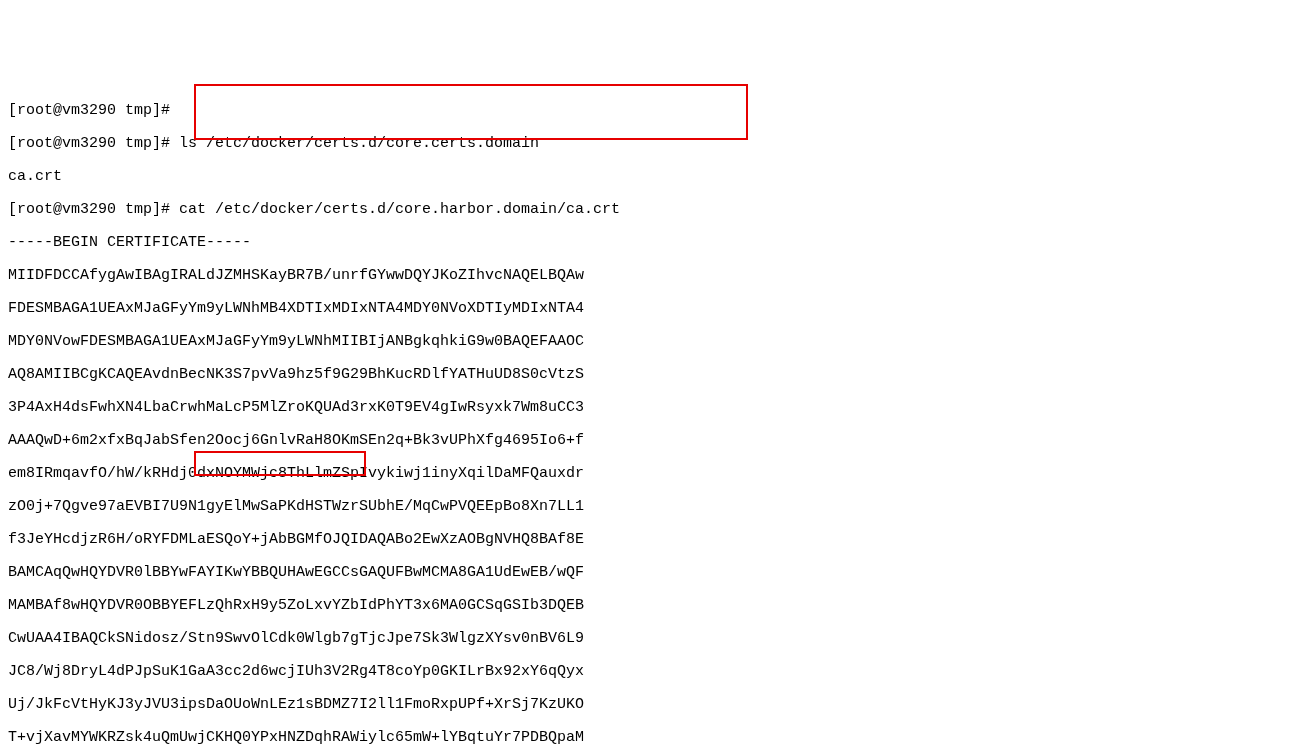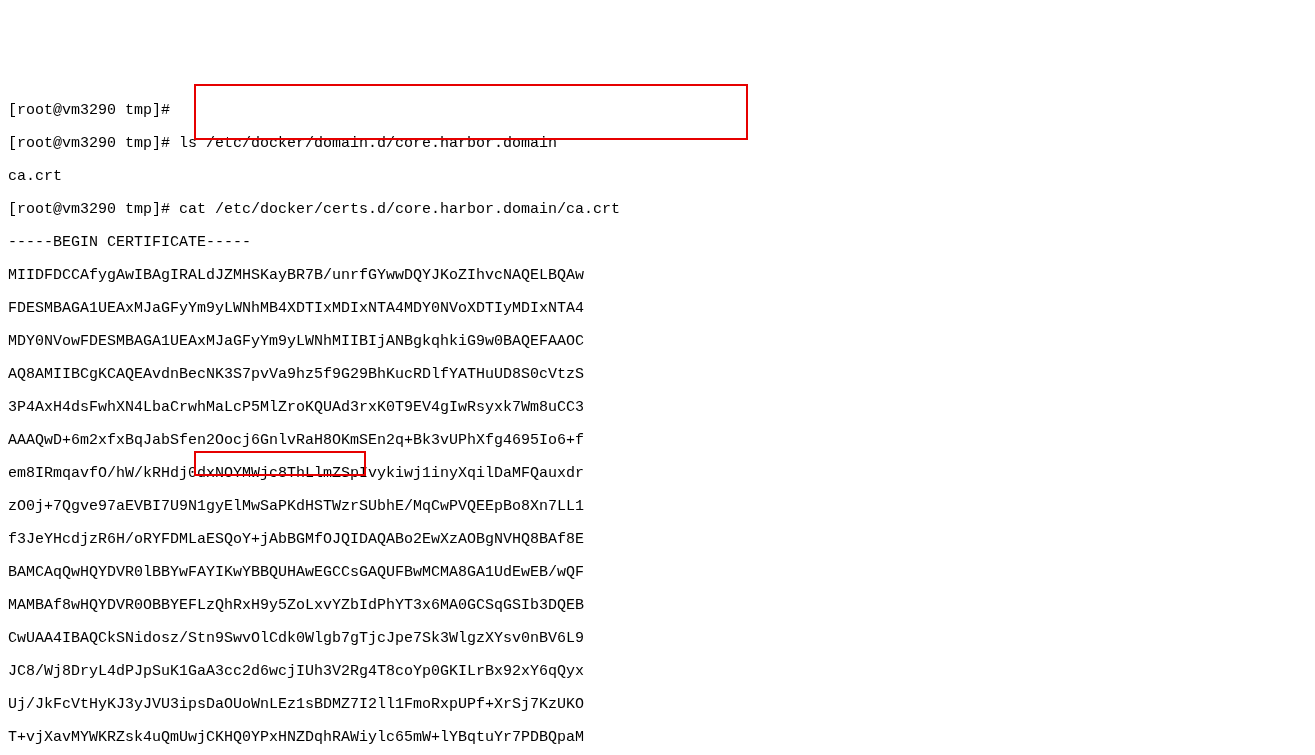--- a/index.html
+++ b/index.html
@@ -22,21 +22,21 @@
   .wrap { position: relative; }
 </style>
 </head>
 <body>
 
 
 
 <div class="wrap">
 
 <span class="line"><span>[root@vm3290 tmp]#</span></span>
-<span class="line"><span>[root@vm3290 tmp]#</span> <span>ls /etc/docker/domain.d/core.harbor.domain</span></span>
+<span class="line"><span>[root@vm3290 tmp]#</span> <span>ls /etc/docker/certs.d/core.certs.domain</span></span>
 <span class="line"><span>ca.crt</span></span>
 <span class="line"><span>[root@vm3290 tmp]#</span> <span>cat /etc/docker/certs.d/core.harbor.domain/ca.crt</span></span>
 <span class="line"><span>-----BEGIN CERTIFICATE-----</span></span>
 <span class="line"><span>MIIDFDCCAfygAwIBAgIRALdJZMHSKayBR7B/unrfGYwwDQYJKoZIhvcNAQELBQAw</span></span>
 <span class="line"><span>FDESMBAGA1UEAxMJaGFyYm9yLWNhMB4XDTIxMDIxNTA4MDY0NVoXDTIyMDIxNTA4</span></span>
 <span class="line"><span>MDY0NVowFDESMBAGA1UEAxMJaGFyYm9yLWNhMIIBIjANBgkqhkiG9w0BAQEFAAOC</span></span>
 <span class="line"><span>AQ8AMIIBCgKCAQEAvdnBecNK3S7pvVa9hz5f9G29BhKucRDlfYATHuUD8S0cVtzS</span></span>
 <span class="line"><span>3P4AxH4dsFwhXN4LbaCrwhMaLcP5MlZroKQUAd3rxK0T9EV4gIwRsyxk7Wm8uCC3</span></span>
 <span class="line"><span>AAAQwD+6m2xfxBqJabSfen2Oocj6GnlvRaH8OKmSEn2q+Bk3vUPhXfg4695Io6+f</span></span>
 <span class="line"><span>em8IRmqavfO/hW/kRHdj0dxNOYMWjc8ThLlmZSpIvykiwj1inyXqilDaMFQauxdr</span></span>

